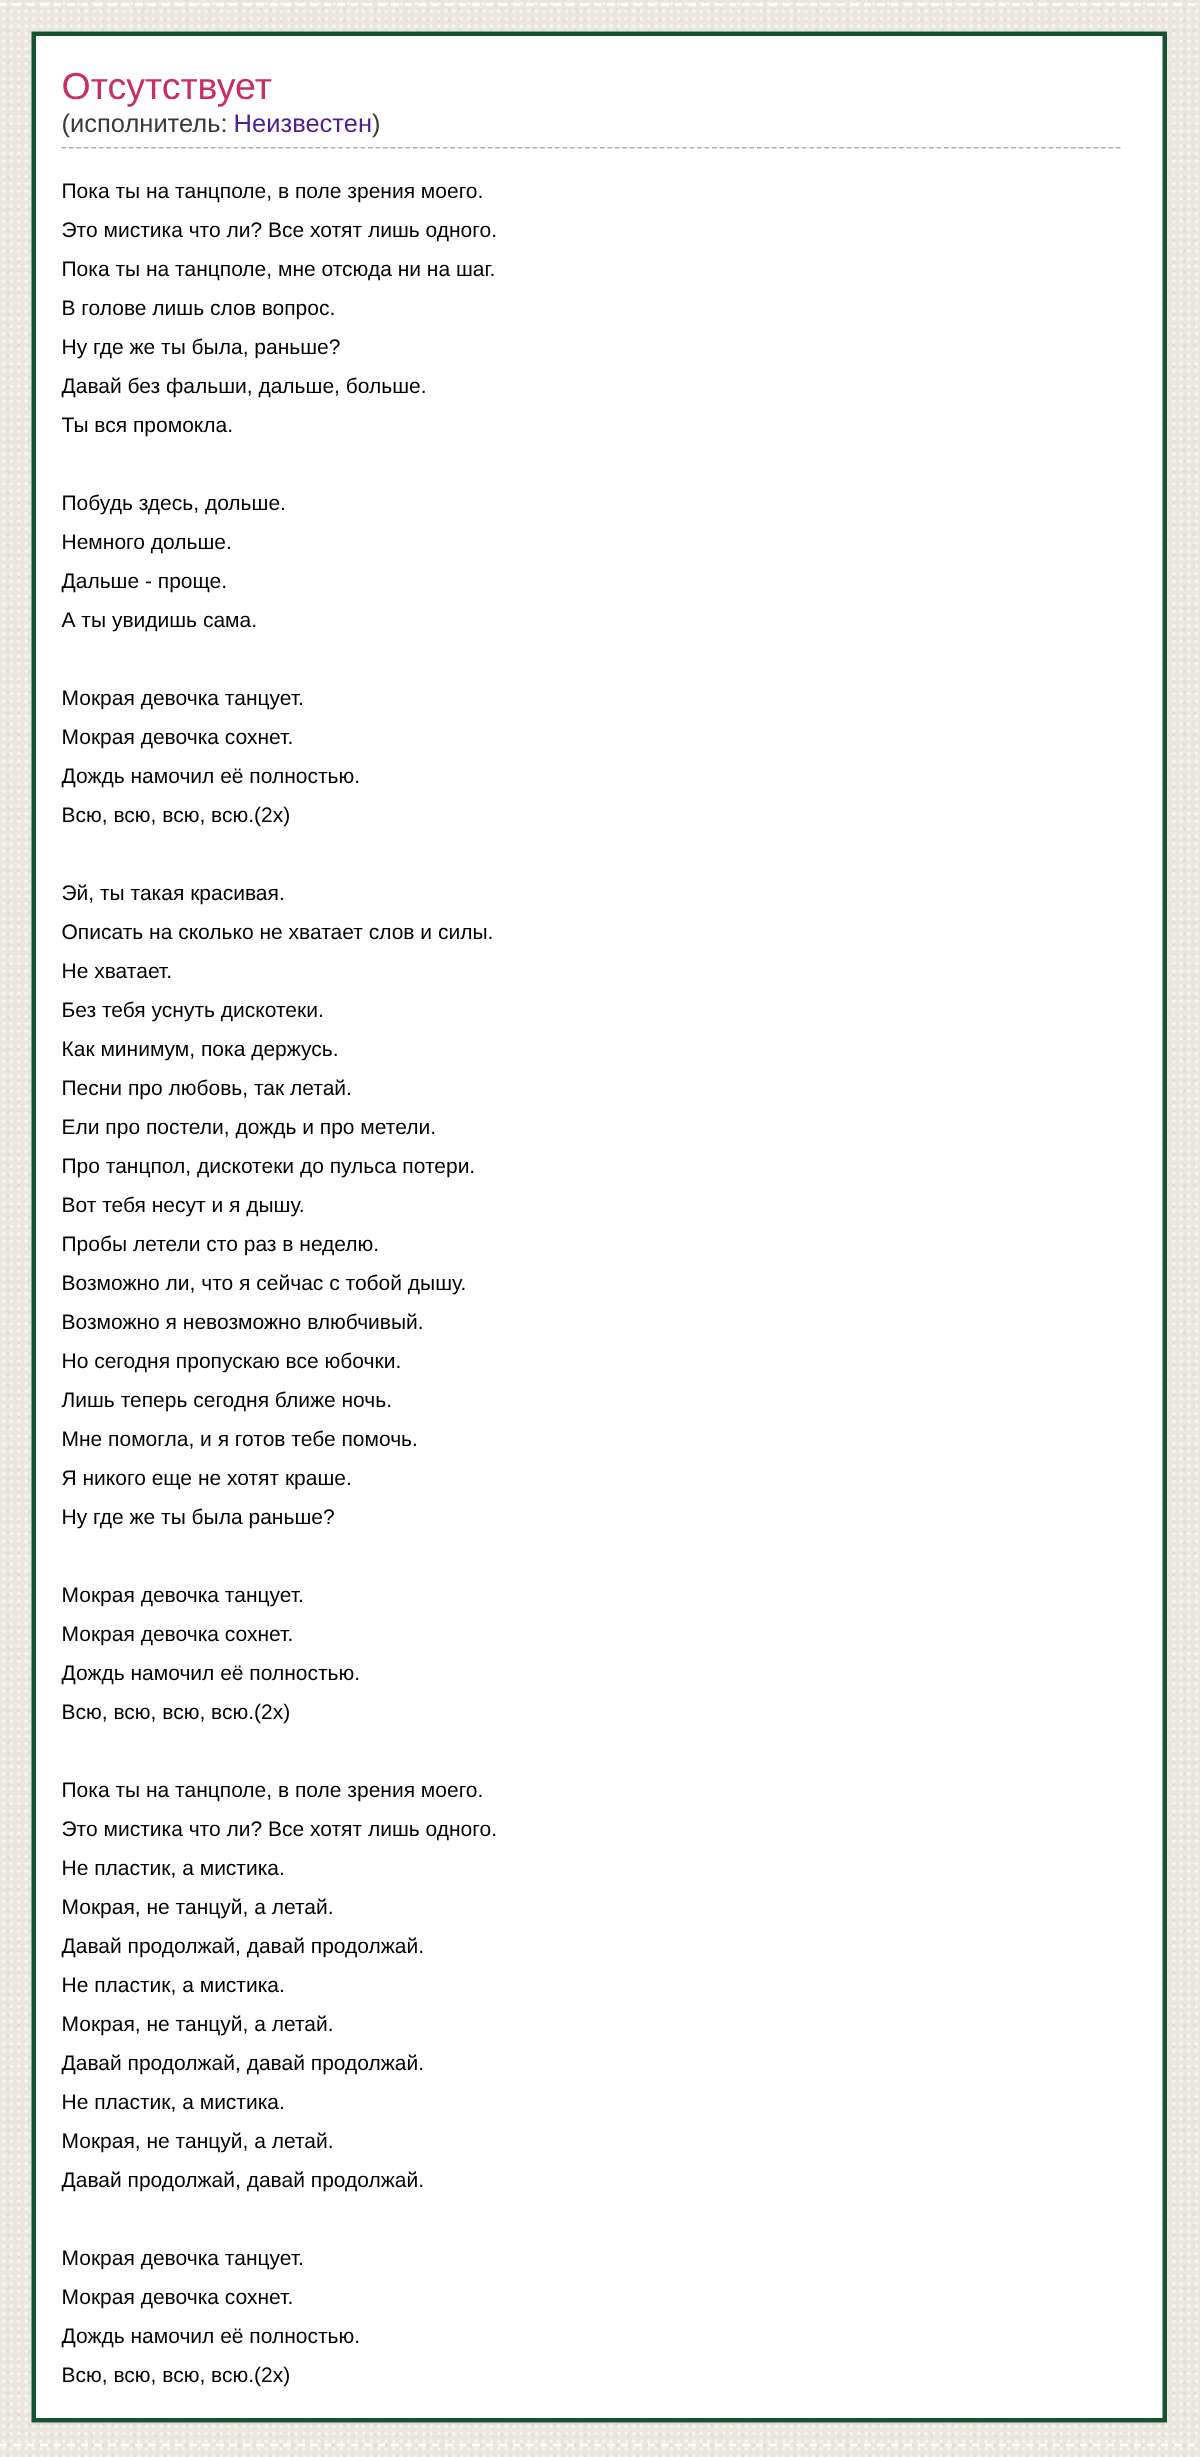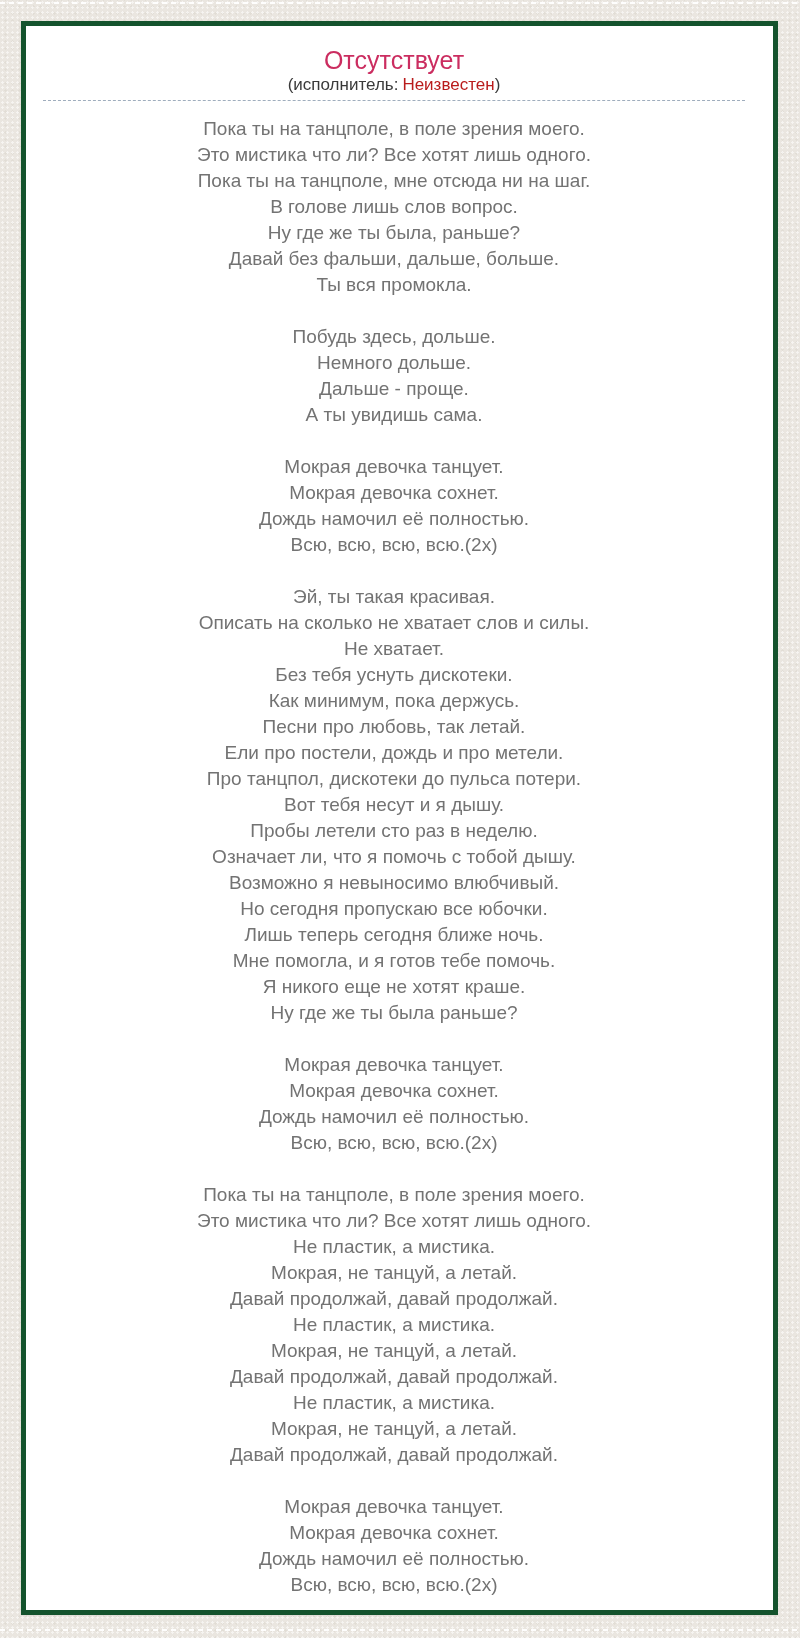--- a/index.html
+++ b/index.html
@@ -34,24 +34,23 @@
   .stitch.top { top: 2px; }
   .stitch.bottom { top: 1629px; }
 
   .card {
     position: absolute;
     left: 21px;
     top: 21px;
     width: 757px;
     height: 1594px;
     background: #ffffff;
-    border: 5px solid #14532d;
+    border: 3px solid #14532d;
     box-shadow: 0 1px 2px rgba(0,0,0,.05);
     padding: 20px 28px 24px 17px;
-    text-align: center;
   }
 
   .song-title {
     font-size: 25px;
     font-weight: 400;
     line-height: 28px;
     color: #cb2d60;
   }
 
   .artist-line {
@@ -64,43 +63,43 @@
 
   .artist-link {
     color: #4fa4ac;
     text-decoration: none;
     margin-left: 4px;
     cursor: pointer;
   }
 
   .lyrics {
     margin-top: 15px;
-    font-size: 19px;
-    color: #737373;
+    font-size: 14px;
+    color: #000000;
   }
 
   .stanza { margin-bottom: 26px; }
   .stanza:last-child { margin-bottom: 0; }
 
   .lyric-line {
     line-height: 26px;
     white-space: nowrap;
   }
 </style>
 </head>
 <body>
 
 <div class="stitch top"></div>
 <div class="stitch bottom"></div>
 
 <div class="card">
   <h1 class="song-title" style="color: rgb(203, 45, 96);">Отсутствует</h1>
 
   <div class="artist-line">
-    <span>(исполнитель:</span><a class="artist-link" style="color: #b91c1c;">Неизвестен</a><span>)</span>
+    <span>(исполнитель:</span><a class="artist-link" style="color: #4c1d95;">Неизвестен</a><span>)</span>
   </div>
 
   <div class="lyrics">
       <div class="stanza">
         <div class="lyric-line">Пока ты на танцполе, в поле зрения моего.</div>
         <div class="lyric-line">Это мистика что ли? Все хотят лишь одного.</div>
         <div class="lyric-line">Пока ты на танцполе, мне отсюда ни на шаг.</div>
         <div class="lyric-line">В голове лишь слов вопрос.</div>
         <div class="lyric-line">Ну где же ты была, раньше?</div>
         <div class="lyric-line">Давай без фальши, дальше, больше.</div>
@@ -122,22 +121,22 @@
         <div class="lyric-line">Эй, ты такая красивая.</div>
         <div class="lyric-line">Описать на сколько не хватает слов и силы.</div>
         <div class="lyric-line">Не хватает.</div>
         <div class="lyric-line">Без тебя уснуть дискотеки.</div>
         <div class="lyric-line">Как минимум, пока держусь.</div>
         <div class="lyric-line">Песни про любовь, так летай.</div>
         <div class="lyric-line">Ели про постели, дождь и про метели.</div>
         <div class="lyric-line">Про танцпол, дискотеки до пульса потери.</div>
         <div class="lyric-line">Вот тебя несут и я дышу.</div>
         <div class="lyric-line">Пробы летели сто раз в неделю.</div>
-        <div class="lyric-line">Означает ли, что я помочь с тобой дышу.</div>
-        <div class="lyric-line">Возможно я невыносимо влюбчивый.</div>
+        <div class="lyric-line">Возможно ли, что я сейчас с тобой дышу.</div>
+        <div class="lyric-line">Возможно я невозможно влюбчивый.</div>
         <div class="lyric-line">Но сегодня пропускаю все юбочки.</div>
         <div class="lyric-line">Лишь теперь сегодня ближе ночь.</div>
         <div class="lyric-line">Мне помогла, и я готов тебе помочь.</div>
         <div class="lyric-line">Я никого еще не хотят краше.</div>
         <div class="lyric-line">Ну где же ты была раньше?</div>
       </div>
       <div class="stanza">
         <div class="lyric-line">Мокрая девочка танцует.</div>
         <div class="lyric-line">Мокрая девочка сохнет.</div>
         <div class="lyric-line">Дождь намочил её полностью.</div>

